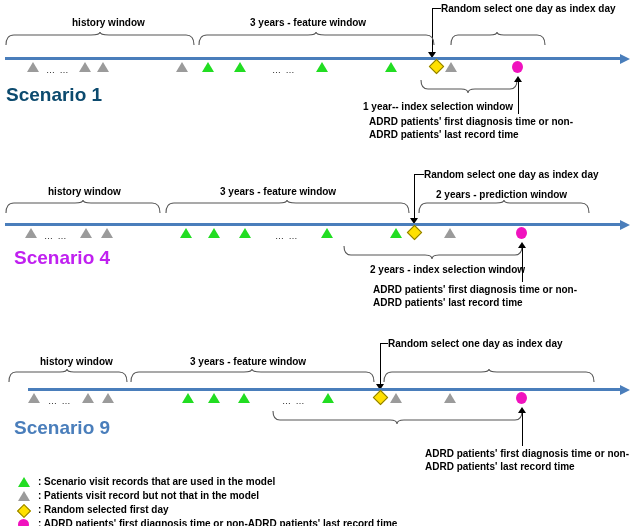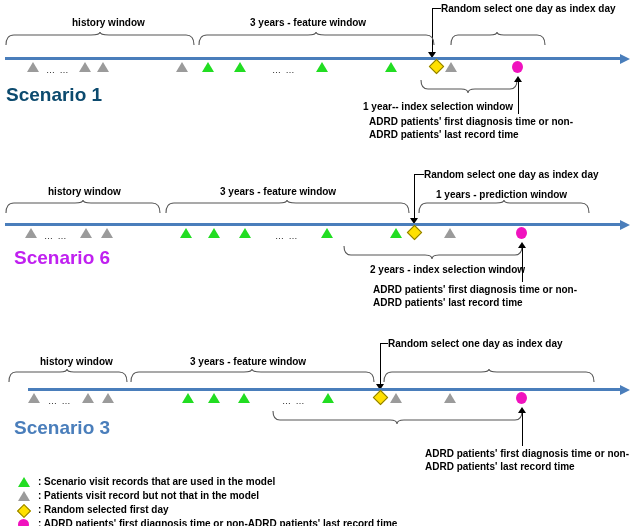--- a/index.html
+++ b/index.html
@@ -114,21 +114,21 @@
 
 <div class="scenario" style="top:166px;height:160px;">
 
   <div class="lbl" style="left:424px;top:3px;">Random select one day as index day</div>
   <div class="hline" style="left:414px;top:8px;width:10px;"></div>
   <div class="vline" style="left:414px;top:8px;height:45px;"></div>
   <div class="arrow-down" style="left:410px;top:52px;"></div>
 
   <div class="lbl" style="left:48px;top:20px;">history window</div>
   <div class="lbl" style="left:220px;top:20px;">3 years - feature window</div>
-  <div class="lbl" style="left:436px;top:23px;">1 years - prediction window</div>
+  <div class="lbl" style="left:436px;top:23px;">2 years - prediction window</div>
 
   <div class="brace" style="left:5px;top:34px;width:156px;">
     <svg width="156" height="13" viewBox="0 0 156 13" preserveAspectRatio="none">
       <path d="M1,13 Q1,3 9,3 L70,3 Q78,3 78,0 Q78,3 86,3 L147,3 Q155,3 155,13" fill="none" stroke="#555" stroke-width="1.1"></path>
     </svg>
   </div>
   <div class="brace" style="left:165px;top:34px;width:245px;">
     <svg width="245" height="13" viewBox="0 0 245 13" preserveAspectRatio="none">
       <path d="M1,13 Q1,3 9,3 L114,3 Q122,3 122,0 Q122,3 131,3 L236,3 Q244,3 244,13" fill="none" stroke="#555" stroke-width="1.1"></path>
     </svg>
@@ -160,21 +160,21 @@
     <svg width="180" height="13" viewBox="0 0 180 13" preserveAspectRatio="none">
       <path d="M1,0 Q1,9 8,9 L82,9 Q89,9 89,13 Q89,9 96,9 L172,9 Q179,9 179,0" fill="none" stroke="#555" stroke-width="1.1"></path>
     </svg>
   </div>
   <div class="lbl" style="left:370px;top:98px;">2 years - index selection window</div>
 
   <div class="arrow-up" style="left:518px;top:76px;"></div>
   <div class="vline" style="left:522px;top:82px;height:34px;"></div>
   <div class="lbl multiline" style="left:373px;top:117px;">ADRD patients' first diagnosis time or non-ADRD patients' last record time</div>
 
-  <div class="stitle" style="left:14px;top:81px;color:#C020F0;">Scenario 6</div>
+  <div class="stitle" style="left:14px;top:81px;color:#C020F0;">Scenario 4</div>
 </div>
 
 <div class="scenario" style="top:335px;height:150px;">
 
   <div class="lbl" style="left:388px;top:3px;">Random select one day as index day</div>
   <div class="hline" style="left:380px;top:8px;width:8px;"></div>
   <div class="vline" style="left:380px;top:8px;height:42px;"></div>
   <div class="arrow-down" style="left:376px;top:49px;"></div>
 
   <div class="lbl" style="left:40px;top:21px;">history window</div>
@@ -216,21 +216,21 @@
   <div class="brace" style="left:272px;top:76px;width:251px;">
     <svg width="251" height="13" viewBox="0 0 251 13" preserveAspectRatio="none">
       <path d="M1,0 Q1,9 8,9 L118,9 Q125,9 125,13 Q125,9 132,9 L243,9 Q250,9 250,0" fill="none" stroke="#555" stroke-width="1.1"></path>
     </svg>
   </div>
 
   <div class="arrow-up" style="left:518px;top:72px;"></div>
   <div class="vline" style="left:522px;top:78px;height:33px;"></div>
   <div class="lbl multiline" style="left:425px;top:112px;width:215px;">ADRD patients' first diagnosis time or non-ADRD patients' last record time</div>
 
-  <div class="stitle" style="left:14px;top:82px;color:#4A7EBB;">Scenario 3</div>
+  <div class="stitle" style="left:14px;top:82px;color:#4A7EBB;">Scenario 9</div>
 </div>
 
 <div class="legend">
   <div class="lrow">
     <span class="ico" style="width:0;height:0;border-left:6px solid transparent;border-right:6px solid transparent;border-bottom:10px solid #22DD22;"></span>
     <span class="ltxt">: Scenario visit records that are used in the model</span>
   </div>
   <div class="lrow">
     <span class="ico" style="width:0;height:0;border-left:6px solid transparent;border-right:6px solid transparent;border-bottom:10px solid #9B9B9B;"></span>
     <span class="ltxt">: Patients visit record but not that in the model</span>

